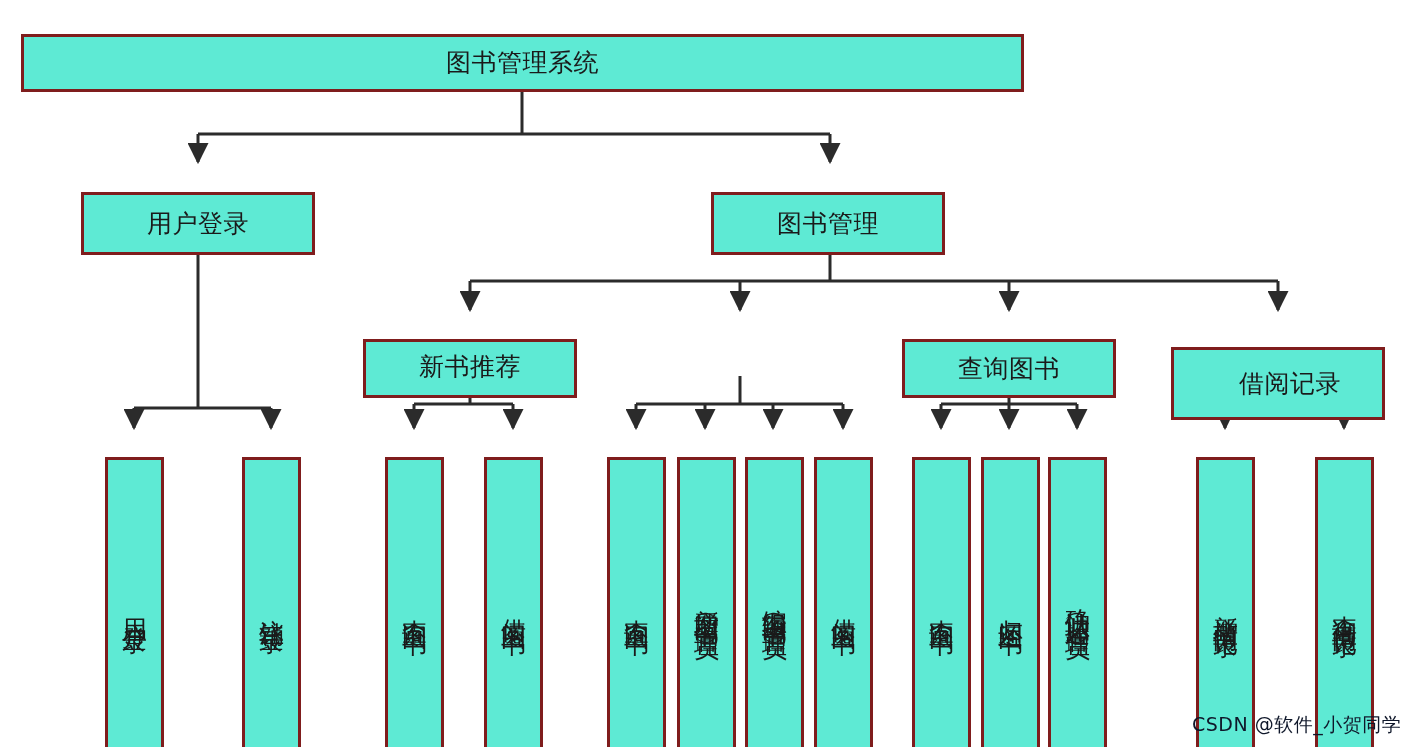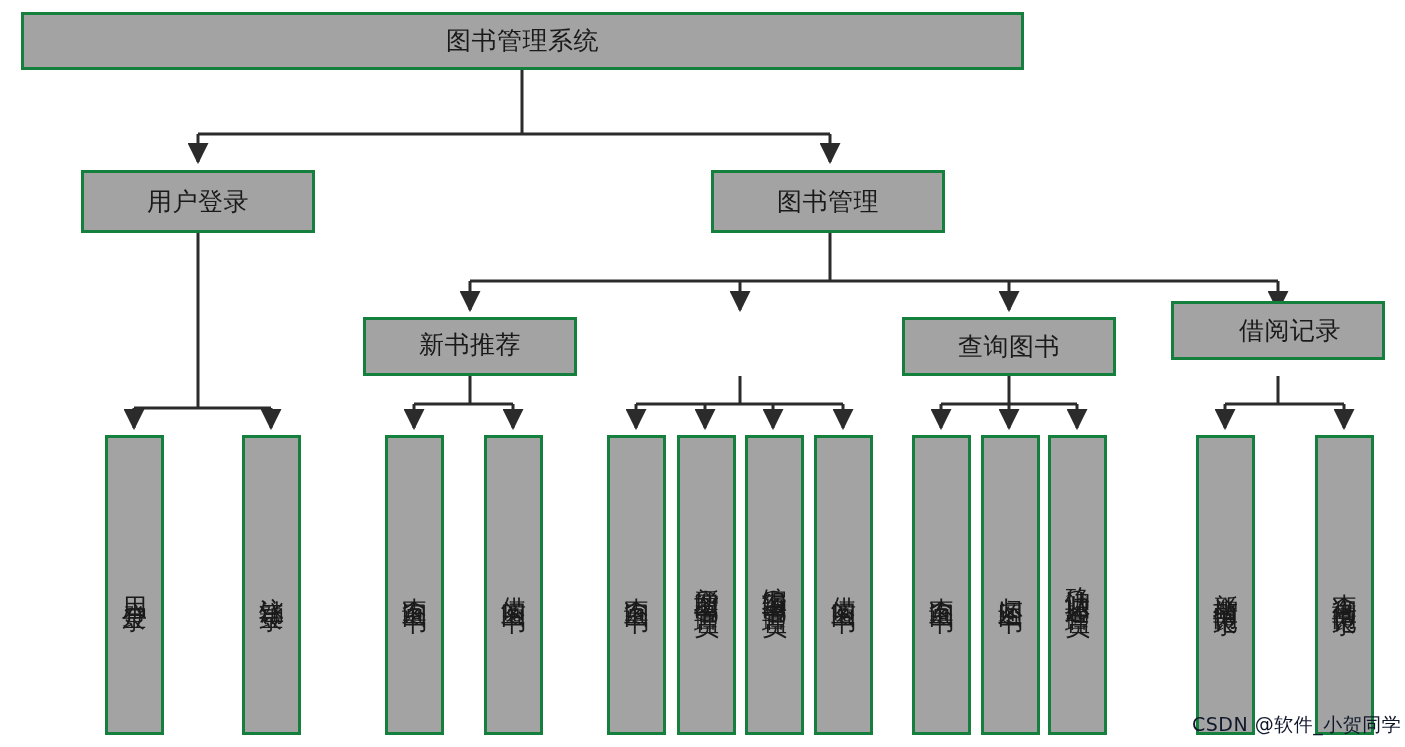--- a/index.html
+++ b/index.html
@@ -25,26 +25,27 @@
     position: absolute;
     left: 0;
     top: 0;
     width: 1405px;
     height: 747px;
     pointer-events: none;
   }
   .node {
     position: absolute;
     box-sizing: border-box;
-    background: #a3a3a3;
-    border: 3px solid #15803d;
+    background: #5eead4;
+    border: 3px solid #7f1d1d;
     display: flex;
     align-items: center;
     justify-content: center;
     overflow: hidden;
+    margin-top: 22px;
   }
   .node .label {
     color: #1a1a1a;
     line-height: 1.18;
     text-align: center;
     white-space: nowrap;
   }
   .node.horiz .label {
     font-size: 25px;
     letter-spacing: 0.5px;
@@ -138,21 +139,21 @@
   <div class="node horiz" style="left:711px; top:170px; width:234px; height:63px;">
     <span class="label">图书管理</span>
   </div>
 
   <div class="node horiz" style="left:363px; top:317px; width:214px; height:59px;font-family:Liberation Mono, monospace;">
     <span class="label">新书推荐</span>
   </div>
   <div class="node horiz" style="left:902px; top:317px; width:214px; height:59px;">
     <span class="label">查询图书</span>
   </div>
-  <div class="node horiz" style="left:1171px; top:301px; width:214px; height:59px;padding-left:24px;">
+  <div class="node horiz" style="left:1171px; top:325px; width:214px; height:73px;padding-left:24px;">
     <span class="label">借阅记录</span>
   </div>
 
   <div class="node vert" style="left:105px; top:435px; width:59px; height:300px;">
     <span class="label">用户登录</span>
   </div>
   <div class="node vert" style="left:242px; top:435px; width:59px; height:300px;">
     <span class="label">注销登录</span>
   </div>
 

